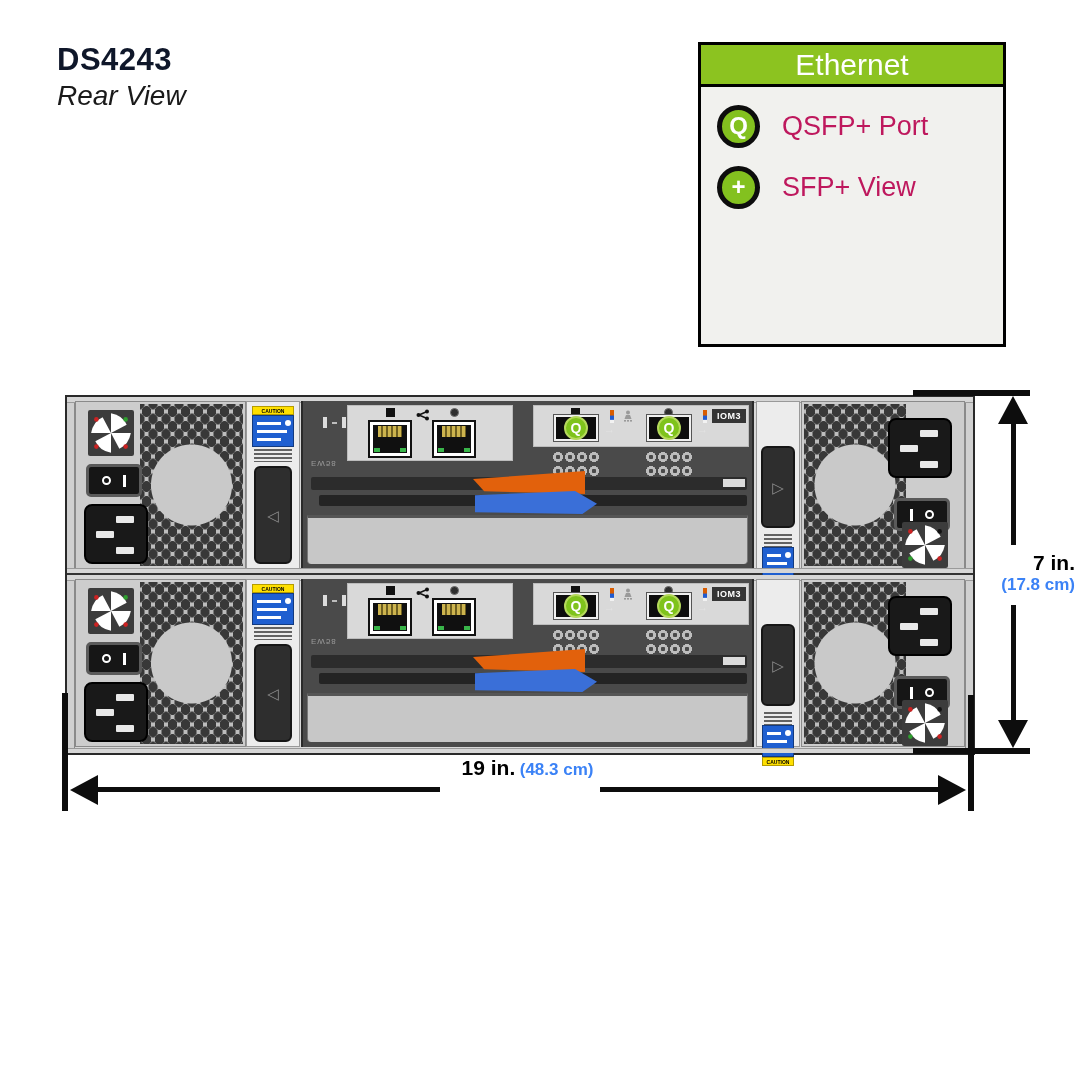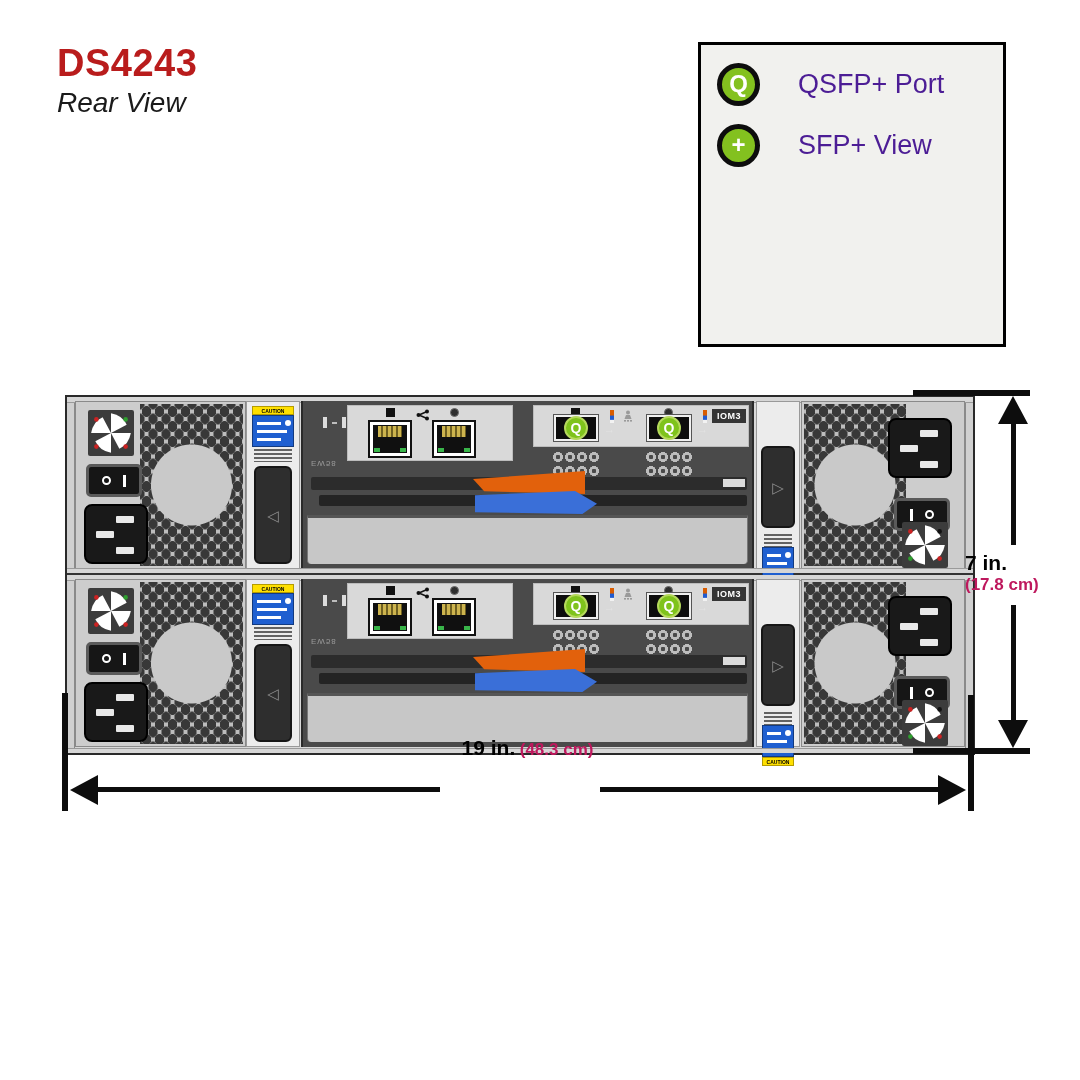--- a/index.html
+++ b/index.html
@@ -1,46 +1,46 @@
 <!DOCTYPE html>
 <html><head>
 <meta charset="utf-8">
 <style>
   * { margin:0; padding:0; box-sizing:border-box; }
   html,body { width:1080px; height:1080px; background:#ffffff; font-family:"Liberation Sans", sans-serif; overflow:hidden; }
   #stage { position:relative; width:1080px; height:1080px; }
 
   
   #title-block { position:absolute; left:57px; top:42px; }
-  #model-title { font-size:38px; font-weight:bold; color:#b91c1c; letter-spacing:0.5px; }
+  #model-title { font-size:31px; font-weight:bold; color:#0f172a; letter-spacing:0.5px; }
   #view-title  { font-size:28px; font-style:italic; color:#1a1a1a; margin-top:2px; }
 
   
   #legend { position:absolute; left:698px; top:42px; width:308px; height:305px;
             background:#f1f1ee; border:3px solid #000; }
   #legend-header { height:42px; background:#8cc320; border-bottom:3px solid #000;
                    display:flex; align-items:center; justify-content:center;
                    color:#fff; font-size:30px; }
   .legend-item { display:flex; align-items:center; margin:17px 0 0 16px; height:44px; }
   .legend-dot { width:43px; height:43px; border-radius:50%; background:#83c11f;
                 border:5px solid #0d0d0d; display:flex; align-items:center; justify-content:center;
                 color:#fff; font-weight:bold; font-size:24px; line-height:1; }
-  .legend-label { margin-left:38px; font-size:27px; color:#4c1d95; }
+  .legend-label { margin-left:22px; font-size:27px; color:#be185d; }
 
   
   .dim { background:#0d0d0d; position:absolute; }
   .dim-text-primary { font-size:21px; font-weight:700; color:#000; }
-  .dim-text-secondary { font-size:17px; font-weight:700; color:#be185d; }
+  .dim-text-secondary { font-size:17px; font-weight:700; color:#3b82f6; }
   .arrow { width:0; height:0; position:absolute; }
   .arrow-up    { border-left:15px solid transparent; border-right:15px solid transparent; border-bottom:28px solid #0d0d0d; }
   .arrow-down  { border-left:15px solid transparent; border-right:15px solid transparent; border-top:28px solid #0d0d0d; }
   .arrow-left  { border-top:15px solid transparent; border-bottom:15px solid transparent; border-right:28px solid #0d0d0d; }
   .arrow-right { border-top:15px solid transparent; border-bottom:15px solid transparent; border-left:28px solid #0d0d0d; }
-  #vdim-text { position:absolute; left:965px; top:551px; width:110px; text-align:left; }
-  #hdim-text { position:absolute; left:445px; top:736px; width:165px; text-align:center; white-space:nowrap; }
+  #vdim-text { position:absolute; left:965px; top:551px; width:110px; text-align:right; }
+  #hdim-text { position:absolute; left:445px; top:756px; width:165px; text-align:center; white-space:nowrap; }
 
   
   #enclosure { position:absolute; left:65px; top:395px; width:910px; height:360px;
                background:#d9d9d9; border:2px solid #2a2a2a; }
   .rail { position:absolute; top:0; bottom:0; width:8px; background:#d0d0d0; }
   #rail-left { left:0; border-right:1px solid #8a8a8a; }
   #rail-right { right:0; border-left:1px solid #8a8a8a; }
   .row { position:absolute; left:0; width:906px; height:178px; }
   .row-1 { top:0; border-bottom:2px solid #333; }
   .row-2 { top:178px; }
@@ -176,20 +176,21 @@
 <body>
 
 <div id="stage">
 
   <div id="title-block">
     <div id="model-title">DS4243</div>
     <div id="view-title">Rear View</div>
   </div>
 
   <div id="legend">
+    <div id="legend-header">Ethernet</div>
     <div class="legend-item">
       <div class="legend-dot">Q</div>
       <div class="legend-label">QSFP+ Port</div>
     </div>
     <div class="legend-item">
       <div class="legend-dot">+</div>
       <div class="legend-label">SFP+ View</div>
     </div>
   </div>
 

